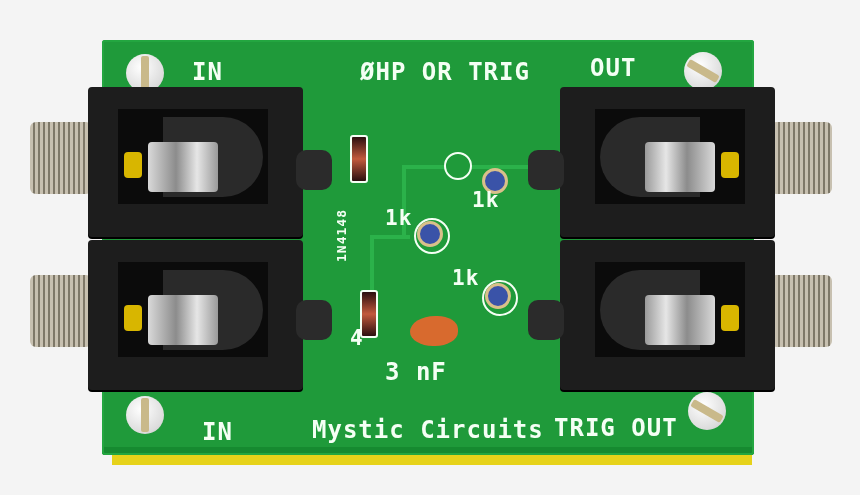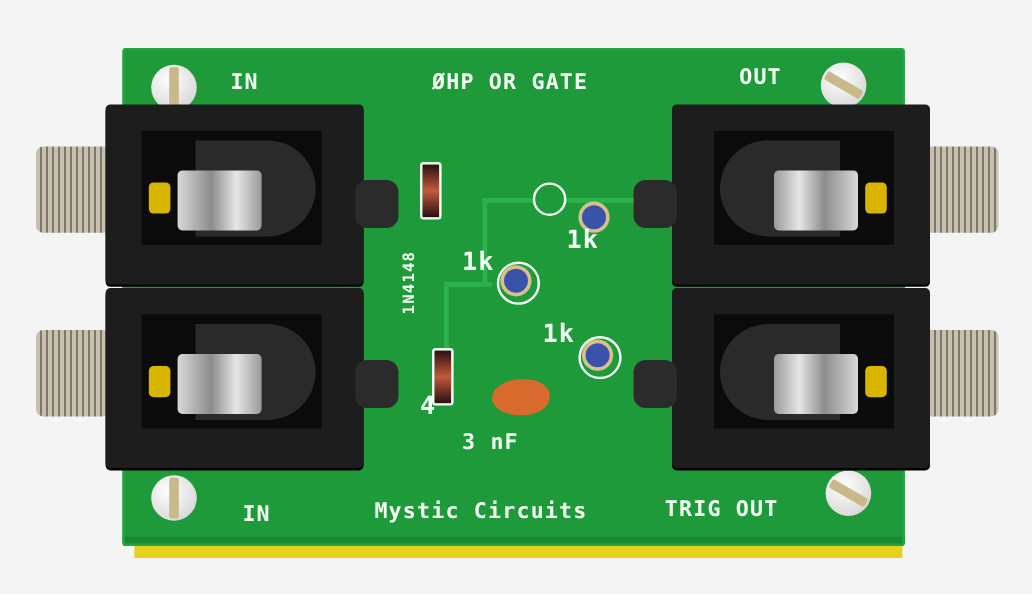--- a/index.html
+++ b/index.html
@@ -1,20 +1,20 @@
 <!DOCTYPE html>
 <html><head>
 <meta charset="utf-8">
 <style>
   html,body{margin:0;padding:0;}
   body{width:860px;height:495px;background:#f4f4f4;position:relative;overflow:hidden;font-family:"DejaVu Sans Mono",monospace;}
   .board-shadow{position:absolute;left:112px;top:447px;width:640px;height:18px;background:#e6d21a;}
   .board{position:absolute;left:102px;top:40px;width:652px;height:415px;background:#1f9a3a;border-radius:3px;
     box-shadow:inset 0 0 0 2px #23a640, inset 0 -8px 0 #168a30;}
-  .silk{position:absolute;color:#f4fff4;font-weight:bold;font-size:18px;letter-spacing:1px;white-space:nowrap;}
+  .silk{position:absolute;color:#f4fff4;font-weight:bold;font-size:24px;letter-spacing:1px;white-space:nowrap;}
   .silk.small{font-size:21px;}
   .silk.vert{transform:rotate(-90deg);transform-origin:left top;font-size:13px;}
   .screw{position:absolute;width:38px;height:38px;border-radius:50%;background:radial-gradient(circle at 40% 35%,#ffffff,#dcdcdc 70%,#bdbdbd);}
   .screw::after{content:"";position:absolute;left:15px;top:2px;width:8px;height:34px;background:#c9b98a;border-radius:2px;}
   .screw.tilt::after{transform:rotate(-60deg);}
   .jack{position:absolute;width:215px;height:150px;background:#1d1d1d;border-radius:4px;box-shadow:0 2px 0 #000;}
   .jack .window{position:absolute;left:30px;top:22px;width:150px;height:95px;background:#0b0b0b;}
   .jack .cup{position:absolute;left:75px;top:30px;width:100px;height:80px;border-radius:0 50px 50px 0;background:#2a2a2a;}
   .jack .spring{position:absolute;left:60px;top:55px;width:70px;height:50px;background:linear-gradient(90deg,#d9d9d9,#8c8c8c 40%,#e6e6e6 70%,#9a9a9a);border-radius:4px;}
   .jack .dot{position:absolute;left:36px;top:65px;width:18px;height:26px;background:#d8b600;border-radius:4px;}
@@ -31,22 +31,22 @@
 
 <div class="board-shadow"></div>
 <div class="board">
 
   <div class="screw" style="left:24px;top:14px;"></div>
   <div class="screw tilt" style="left:582px;top:12px;"></div>
   <div class="screw" style="left:24px;top:356px;"></div>
   <div class="screw tilt" style="left:586px;top:352px;"></div>
 
   <div class="silk" style="left:90px;top:18px;">IN</div>
-  <div class="silk" style="left:258px;top:18px;">ØHP OR GATE</div>
-  <div class="silk" style="left:514px;top:14px;text-align:right;">OUT</div>
+  <div class="silk" style="left:258px;top:18px;">ØHP OR TRIG</div>
+  <div class="silk" style="left:488px;top:14px;text-align:right;">OUT</div>
   <div class="silk" style="left:100px;top:378px;">IN</div>
   <div class="silk" style="left:452px;top:374px;">TRIG OUT</div>
   <div class="silk" style="left:210px;top:376px;">Mystic Circuits</div>
 
   <div class="trace" style="left:268px;top:195px;width:4px;height:90px;"></div>
   <div class="trace" style="left:268px;top:195px;width:40px;height:4px;"></div>
   <div class="trace" style="left:300px;top:125px;width:4px;height:72px;"></div>
   <div class="trace" style="left:300px;top:125px;width:140px;height:4px;"></div>
 
   <div class="diode" style="left:248px;top:95px;"></div>

